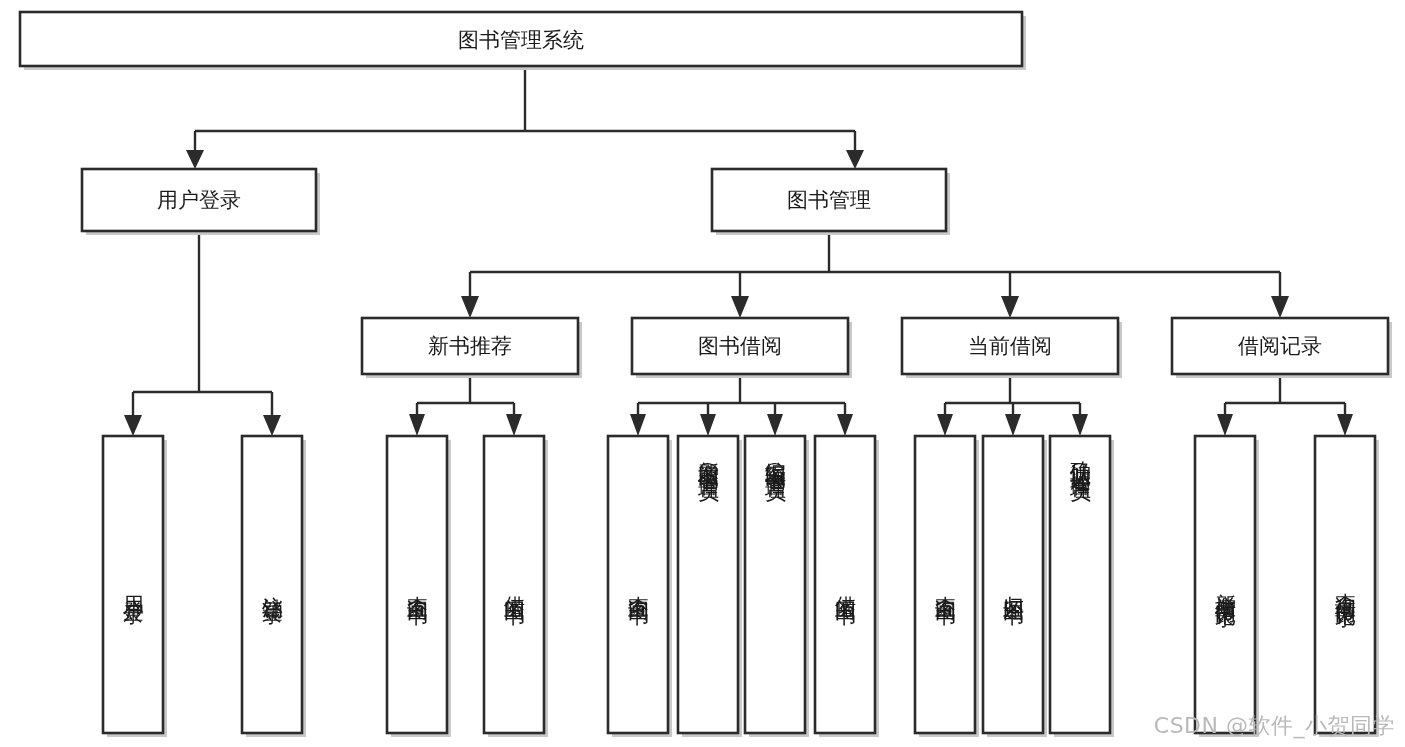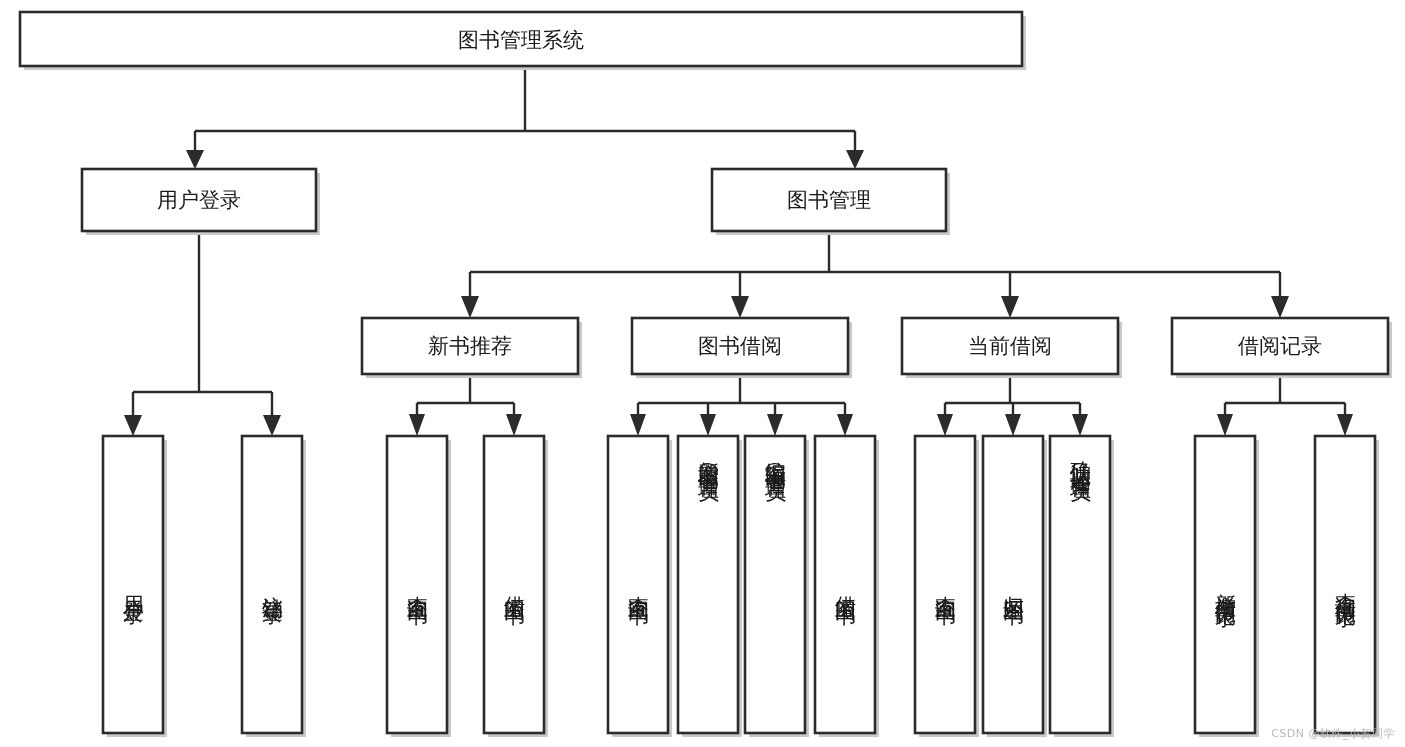--- a/index.html
+++ b/index.html
@@ -67,21 +67,21 @@
     justify-content: center;
     text-align: center;
     white-space: nowrap;
     pointer-events: none;
   }
   .watermark {
     position: absolute;
     right: 10px;
     bottom: 6px;
     font-family: "DejaVu Sans", "Liberation Sans", sans-serif;
-    font-size: 11px;
+    font-size: 22px;
     color: #b9b9b9;
     letter-spacing: 0.5px;
     white-space: nowrap;
   }
 </style>
 </head>
 <body>
 
 <div id="diagram-root">
 

